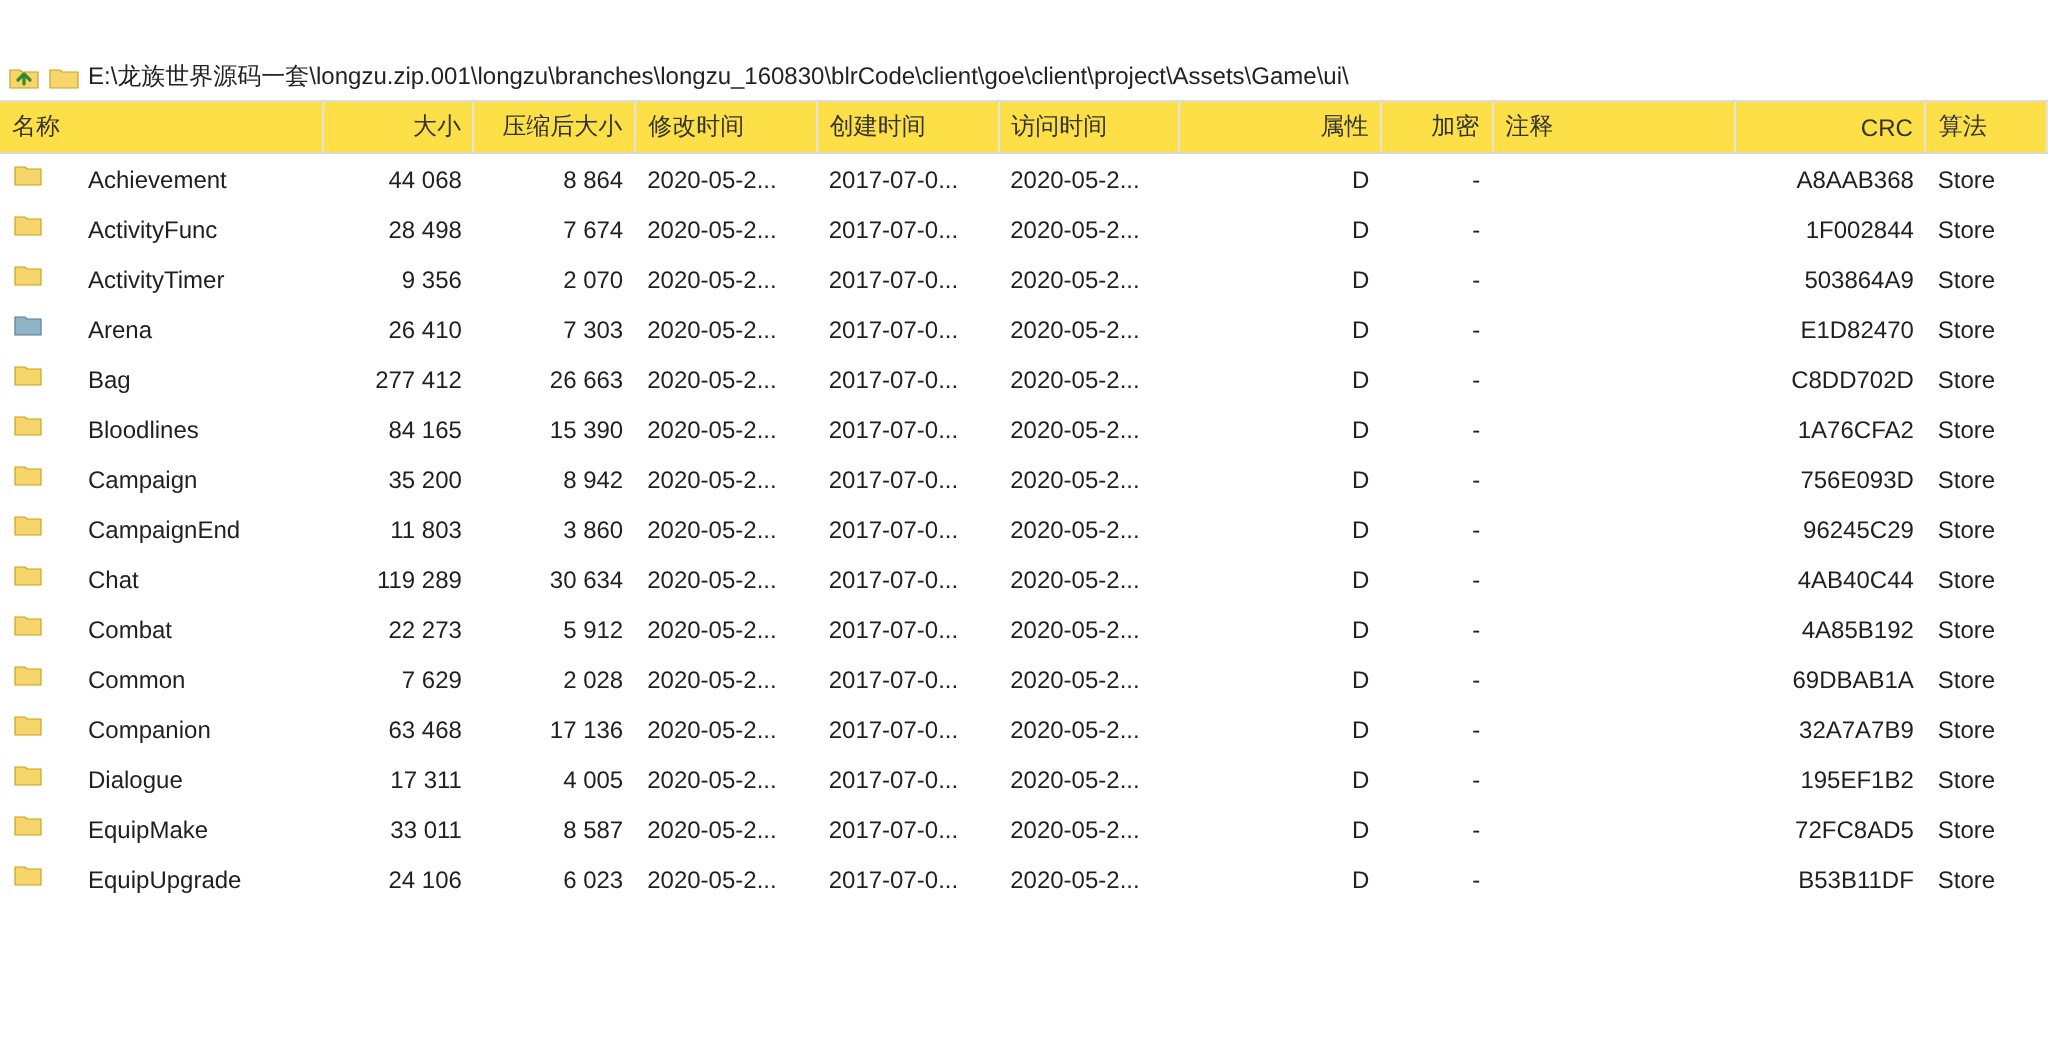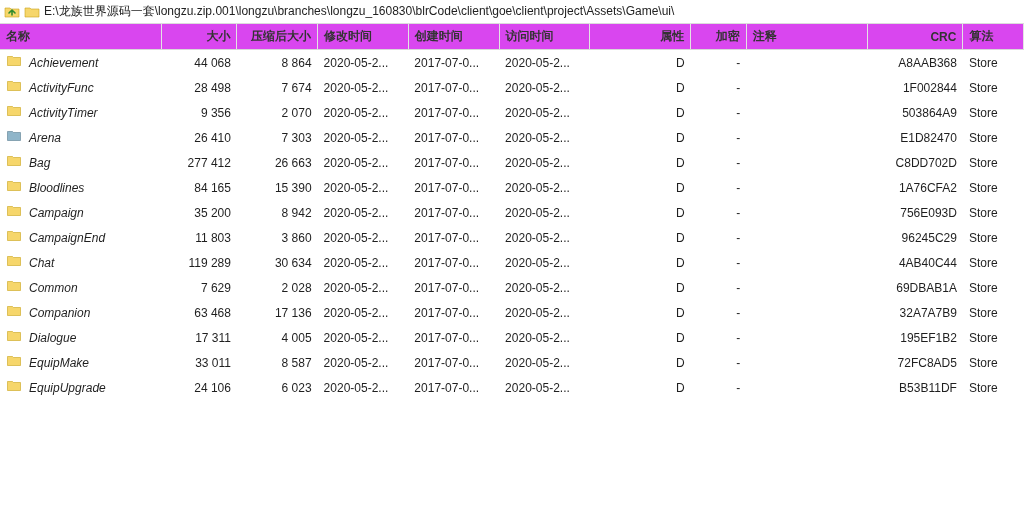--- a/index.html
+++ b/index.html
@@ -11,61 +11,61 @@
       width: 1024px;
       overflow: hidden;
     }
     .path-bar {
       height: 24px;
       display: flex;
       align-items: center;
       padding: 2px 4px;
       border-bottom: 1px solid #dcdcdc;
       gap: 4px;
+      margin-top: 27px;
     }
     .up-icon svg { display: block; }
     .folder-small svg { display: block; }
     .path-text {
       white-space: nowrap;
       overflow: hidden;
       text-overflow: ellipsis;
       flex: 1;
       font-size: 12px;
     }
     table {
       border-collapse: collapse;
       width: 100%;
       table-layout: fixed;
     }
     th {
-      font-weight: 700;
+      font-weight: 400;
       text-align: left;
       padding: 4px 6px;
       border-right: 1px solid #e3e3e3;
       border-bottom: 1px solid #d8d8d8;
-      background: #d946ef;
+      background: #fde047;
       color: #333;
       height: 24px;
       white-space: nowrap;
       overflow: hidden;
     }
     th.r, td.r { text-align: right; }
     td {
       padding: 3px 6px;
       white-space: nowrap;
       overflow: hidden;
       text-overflow: ellipsis;
       height: 22px;
       color: #1f1f1f;
     }
     .name-cell {
       display: flex;
       align-items: center;
-      gap: 7px;
-      font-style: italic;
+      gap: 22px;
     }
     .name-cell svg { flex: none; }
     col.c-name   { width: 160px; }
     col.c-size   { width: 75px; }
     col.c-packed { width: 80px; }
     col.c-mod    { width: 90px; }
     col.c-cre    { width: 90px; }
     col.c-acc    { width: 90px; }
     col.c-attr   { width: 100px; }
     col.c-enc    { width: 55px; }
@@ -300,20 +300,40 @@
         <td></td>
         <td class="r">4AB40C44</td>
         <td>Store</td>
       </tr>
       <tr>
         <td>
           <div class="name-cell">
             <span><svg width="16" height="16" viewBox="0 0 16 16">
                 <path d="M1.5 3.5 h5 l1 1 h7 v8 h-13 z" fill="#f6d66b" stroke="#c9a21a" stroke-width="0.6"></path>
               </svg></span>
+            <span>Combat</span>
+          </div>
+        </td>
+        <td class="r">22 273</td>
+        <td class="r">5 912</td>
+        <td>2020-05-2...</td>
+        <td>2017-07-0...</td>
+        <td>2020-05-2...</td>
+        <td class="r">D</td>
+        <td class="r">-</td>
+        <td></td>
+        <td class="r">4A85B192</td>
+        <td>Store</td>
+      </tr>
+      <tr>
+        <td>
+          <div class="name-cell">
+            <span><svg width="16" height="16" viewBox="0 0 16 16">
+                <path d="M1.5 3.5 h5 l1 1 h7 v8 h-13 z" fill="#f6d66b" stroke="#c9a21a" stroke-width="0.6"></path>
+              </svg></span>
             <span>Common</span>
           </div>
         </td>
         <td class="r">7 629</td>
         <td class="r">2 028</td>
         <td>2020-05-2...</td>
         <td>2017-07-0...</td>
         <td>2020-05-2...</td>
         <td class="r">D</td>
         <td class="r">-</td>

